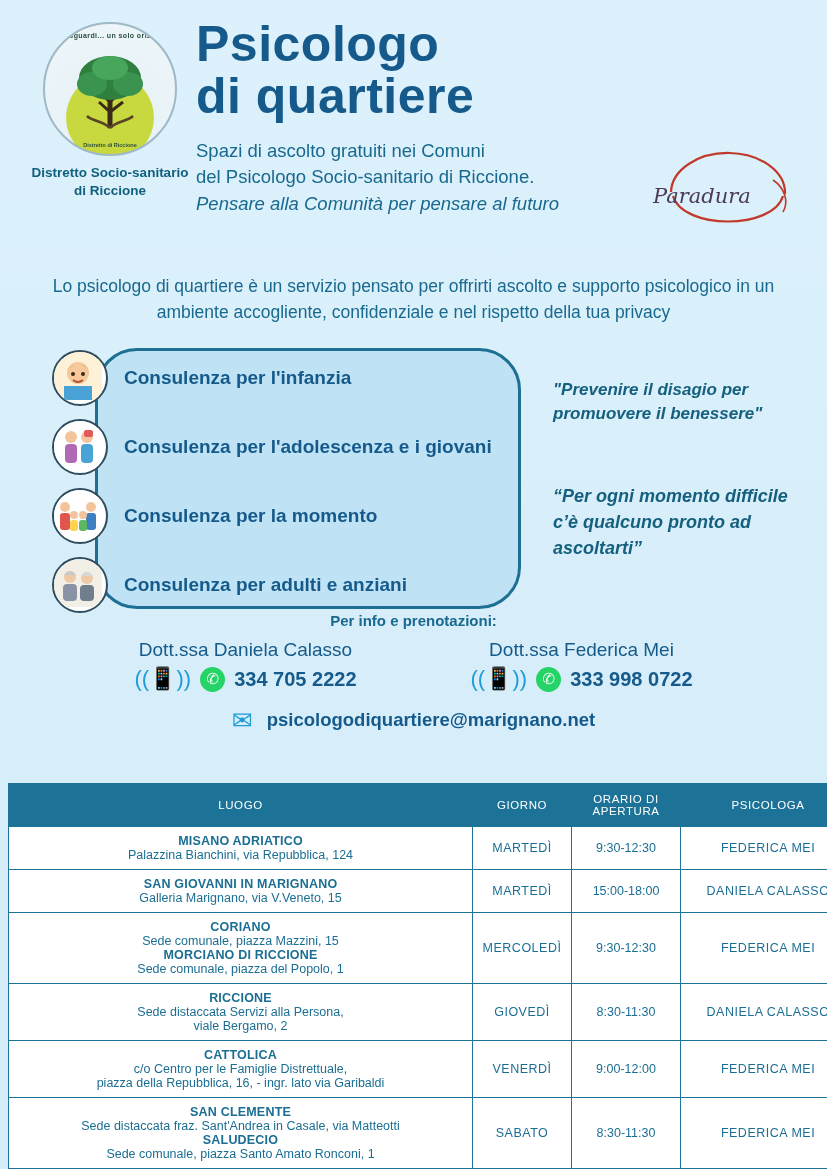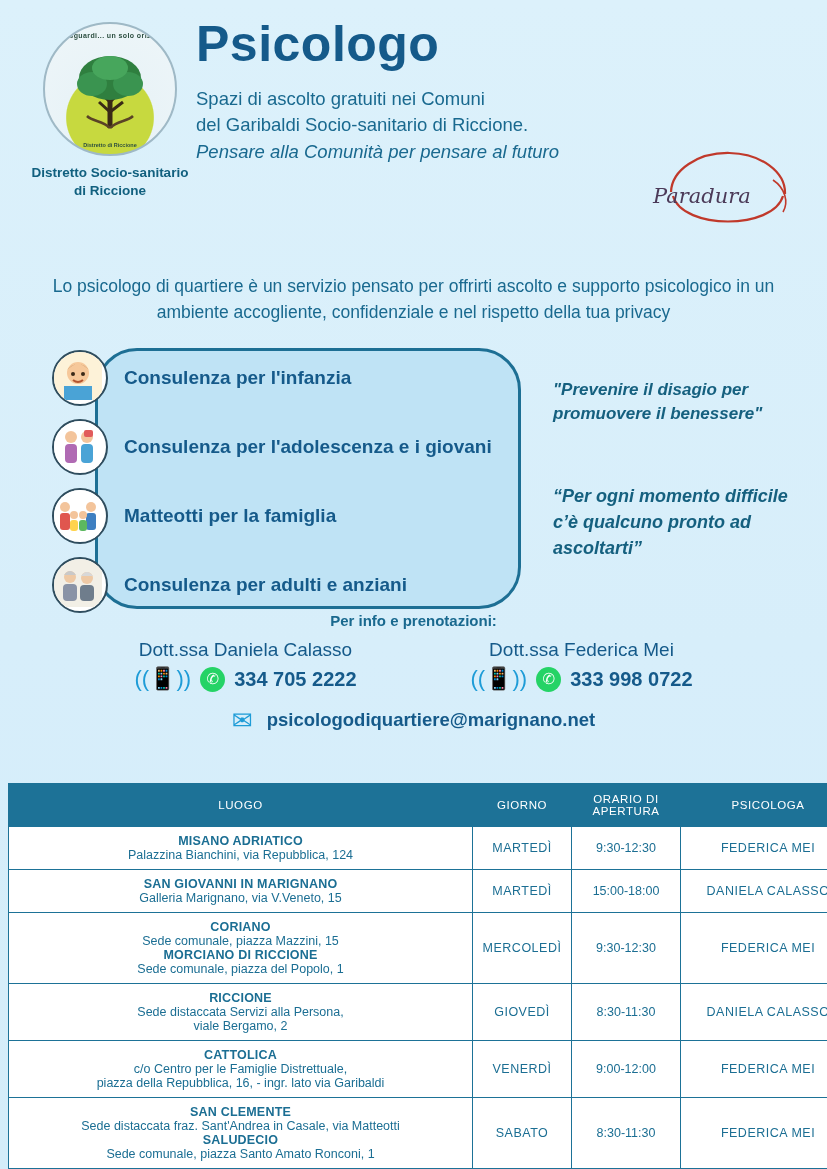--- a/index.html
+++ b/index.html
@@ -377,24 +377,25 @@
       </div>
       <div class="caption">
         <div>Distretto Socio-sanitario</div>
         <div>di Riccione</div>
       </div>
     </div>
 
     <div class="title-block">
       <h1>
         <span>Psicologo</span><br>
+        <span>di quartiere</span>
       </h1>
       <div class="subtitle">
         <div>Spazi di ascolto gratuiti nei Comuni</div>
-        <div>del Garibaldi Socio-sanitario di Riccione.</div>
+        <div>del Psicologo Socio-sanitario di Riccione.</div>
         <div class="italic">Pensare alla Comunità per pensare al futuro</div>
       </div>
     </div>
 
 
     <div class="logo-paradura">
       <svg width="150" height="100" viewBox="0 0 150 100">
         <path d="M18,42 A57,40 0 1 1 132,44" stroke="#c0392b" stroke-width="2.2" fill="none"></path>
         <path d="M20,46 C30,80 120,80 130,46" stroke="#c0392b" stroke-width="2.2" fill="none"></path>
         <path d="M120,30 C132,38 136,52 130,62" stroke="#c0392b" stroke-width="1.6" fill="none"></path>
@@ -444,21 +445,21 @@
           <circle cx="11" cy="17" r="5" fill="#f3c49b"></circle>
           <rect x="6" y="23" width="10" height="17" rx="3" fill="#e0564f"></rect>
           <circle cx="37" cy="17" r="5" fill="#f3c49b"></circle>
           <rect x="32" y="23" width="10" height="17" rx="3" fill="#3e7fc1"></rect>
           <circle cx="20" cy="25" r="4" fill="#f3c49b"></circle>
           <rect x="16" y="30" width="8" height="11" rx="3" fill="#ffd34d"></rect>
           <circle cx="29" cy="25" r="4" fill="#f3c49b"></circle>
           <rect x="25" y="30" width="8" height="11" rx="3" fill="#5cb860"></rect>
         </svg>
       </div>
-      <div class="service-label">Matteotti per la famiglia</div>
+      <div class="service-label">Consulenza per la momento</div>
     </div>
 
     <div class="service-row s3">
       <div class="service-icon">
         <svg width="48" height="48" viewBox="0 0 48 48">
           <rect x="0" y="0" width="48" height="48" fill="#f2efe6"></rect>
           <circle cx="16" cy="18" r="6" fill="#eec9a5"></circle>
           <path d="M10 16 Q16 8 22 16" fill="#c9c9c9"></path>
           <rect x="9" y="25" width="14" height="17" rx="4" fill="#8a93a6"></rect>
           <circle cx="33" cy="19" r="6" fill="#eec9a5"></circle>

